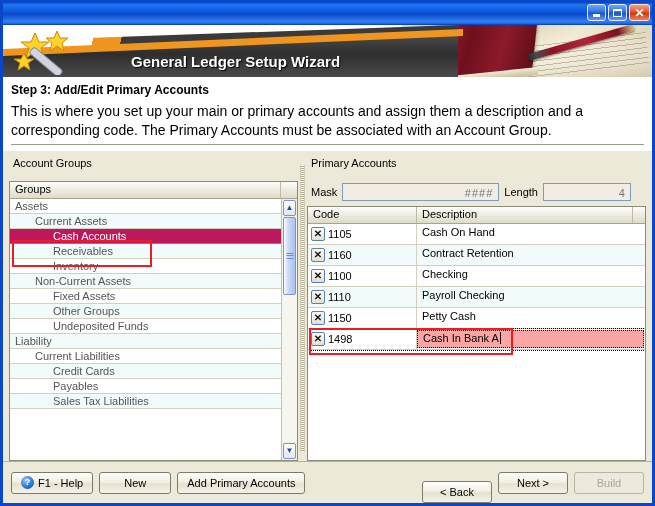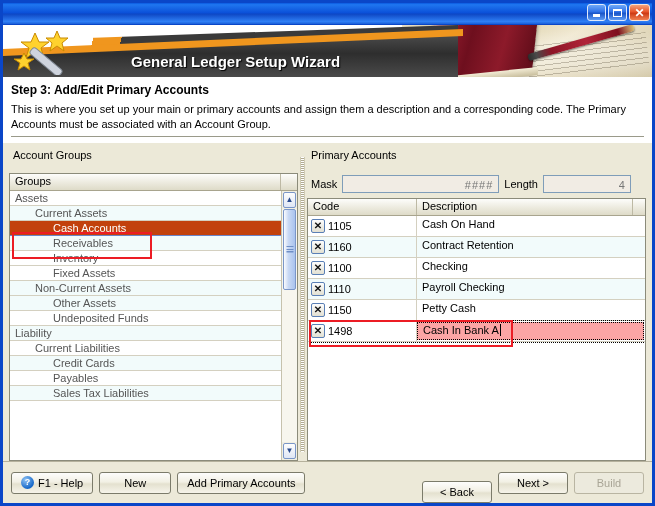--- a/index.html
+++ b/index.html
@@ -90,21 +90,21 @@
   }
   .banner .btitle{
     position:absolute;left:128px;top:28px;z-index:4;
     color:#ffffff;font-size:15px;font-weight:bold;
     font-family:"Liberation Sans",sans-serif;
     text-shadow:1px 1px 1px #000;white-space:nowrap;
   }
   
   .stephdr{flex:0 0 auto;padding:6px 8px 6px 8px;background:#fff;}
   .step-title{font-size:12px;font-weight:bold;color:#000;margin:0 0 5px 0;}
-  .step-desc{font-size:11px;color:#000;line-height:1.35;}
+  .step-desc{font-size:14px;color:#000;line-height:1.35;}
   .hsep{height:1px;background:#9a9a8a;margin:4px 0 0 0;}
   
   .body{flex:1 1 auto;display:flex;padding:5px 6px 0 6px;min-height:0;background:#ece9d8;}
   .panel{
     box-sizing:border-box;background:#ece9d8;
     display:flex;flex-direction:column;min-height:0;
   }
   .panel-left{width:289px;flex:0 0 289px;}
   .splitter{
     width:9px;flex:0 0 9px;display:flex;align-items:center;justify-content:center;
@@ -130,21 +130,21 @@
     box-sizing:border-box;padding:1px 0 0 5px;font-size:11px;color:#000;
     border-right:1px solid #bdb9a4;overflow:hidden;white-space:nowrap;
   }
   .rows{flex:1 1 auto;min-height:0;overflow:hidden;position:relative;background:#fff;}
   .tree-row{
     height:15px;box-sizing:border-box;display:flex;align-items:center;
     border-bottom:1px solid #d4d0c0;font-size:11px;color:#555;
     white-space:nowrap;overflow:hidden;
   }
   .tree-row.alt{background:#f2fbfb;}
-  .tree-row.sel{background:#c2410c;color:#fff;border-bottom-color:#6a84c8;}
+  .tree-row.sel{background:#be185d;color:#fff;border-bottom-color:#6a84c8;}
   .lvl0{padding-left:5px;}
   .lvl1{padding-left:25px;}
   .lvl2{padding-left:43px;}
   .listwrap{flex:1 1 auto;min-height:0;display:flex;}
   .listwrap .rows{flex:1 1 auto;}
   
   .vscroll{
     flex:0 0 16px;width:16px;box-sizing:border-box;
     background:#f1efe2;border-left:1px solid #c6c2ad;
     display:flex;flex-direction:column;
@@ -290,28 +290,28 @@
               <div class="tree-row lvl2 sel">
                 <span>Cash Accounts</span>
               </div>
               <div class="redbox-left" style="left: 2px; top: 41px; width: 136px; height: 23px;"></div>
               <div class="tree-row lvl2 alt">
                 <span>Receivables</span>
               </div>
               <div class="tree-row lvl2">
                 <span>Inventory</span>
               </div>
+              <div class="tree-row lvl1 alt">
+                <span>Non-Current Assets</span>
+              </div>
               <div class="tree-row lvl2">
                 <span>Fixed Assets</span>
               </div>
-              <div class="tree-row lvl1 alt">
-                <span>Non-Current Assets</span>
-              </div>
               <div class="tree-row lvl2 alt">
-                <span>Other Assets</span>
+                <span>Other Groups</span>
               </div>
               <div class="tree-row lvl2">
                 <span>Undeposited Funds</span>
               </div>
               <div class="tree-row lvl0 alt">
                 <span>Liability</span>
               </div>
               <div class="tree-row lvl1">
                 <span>Current Liabilities</span>
               </div>

